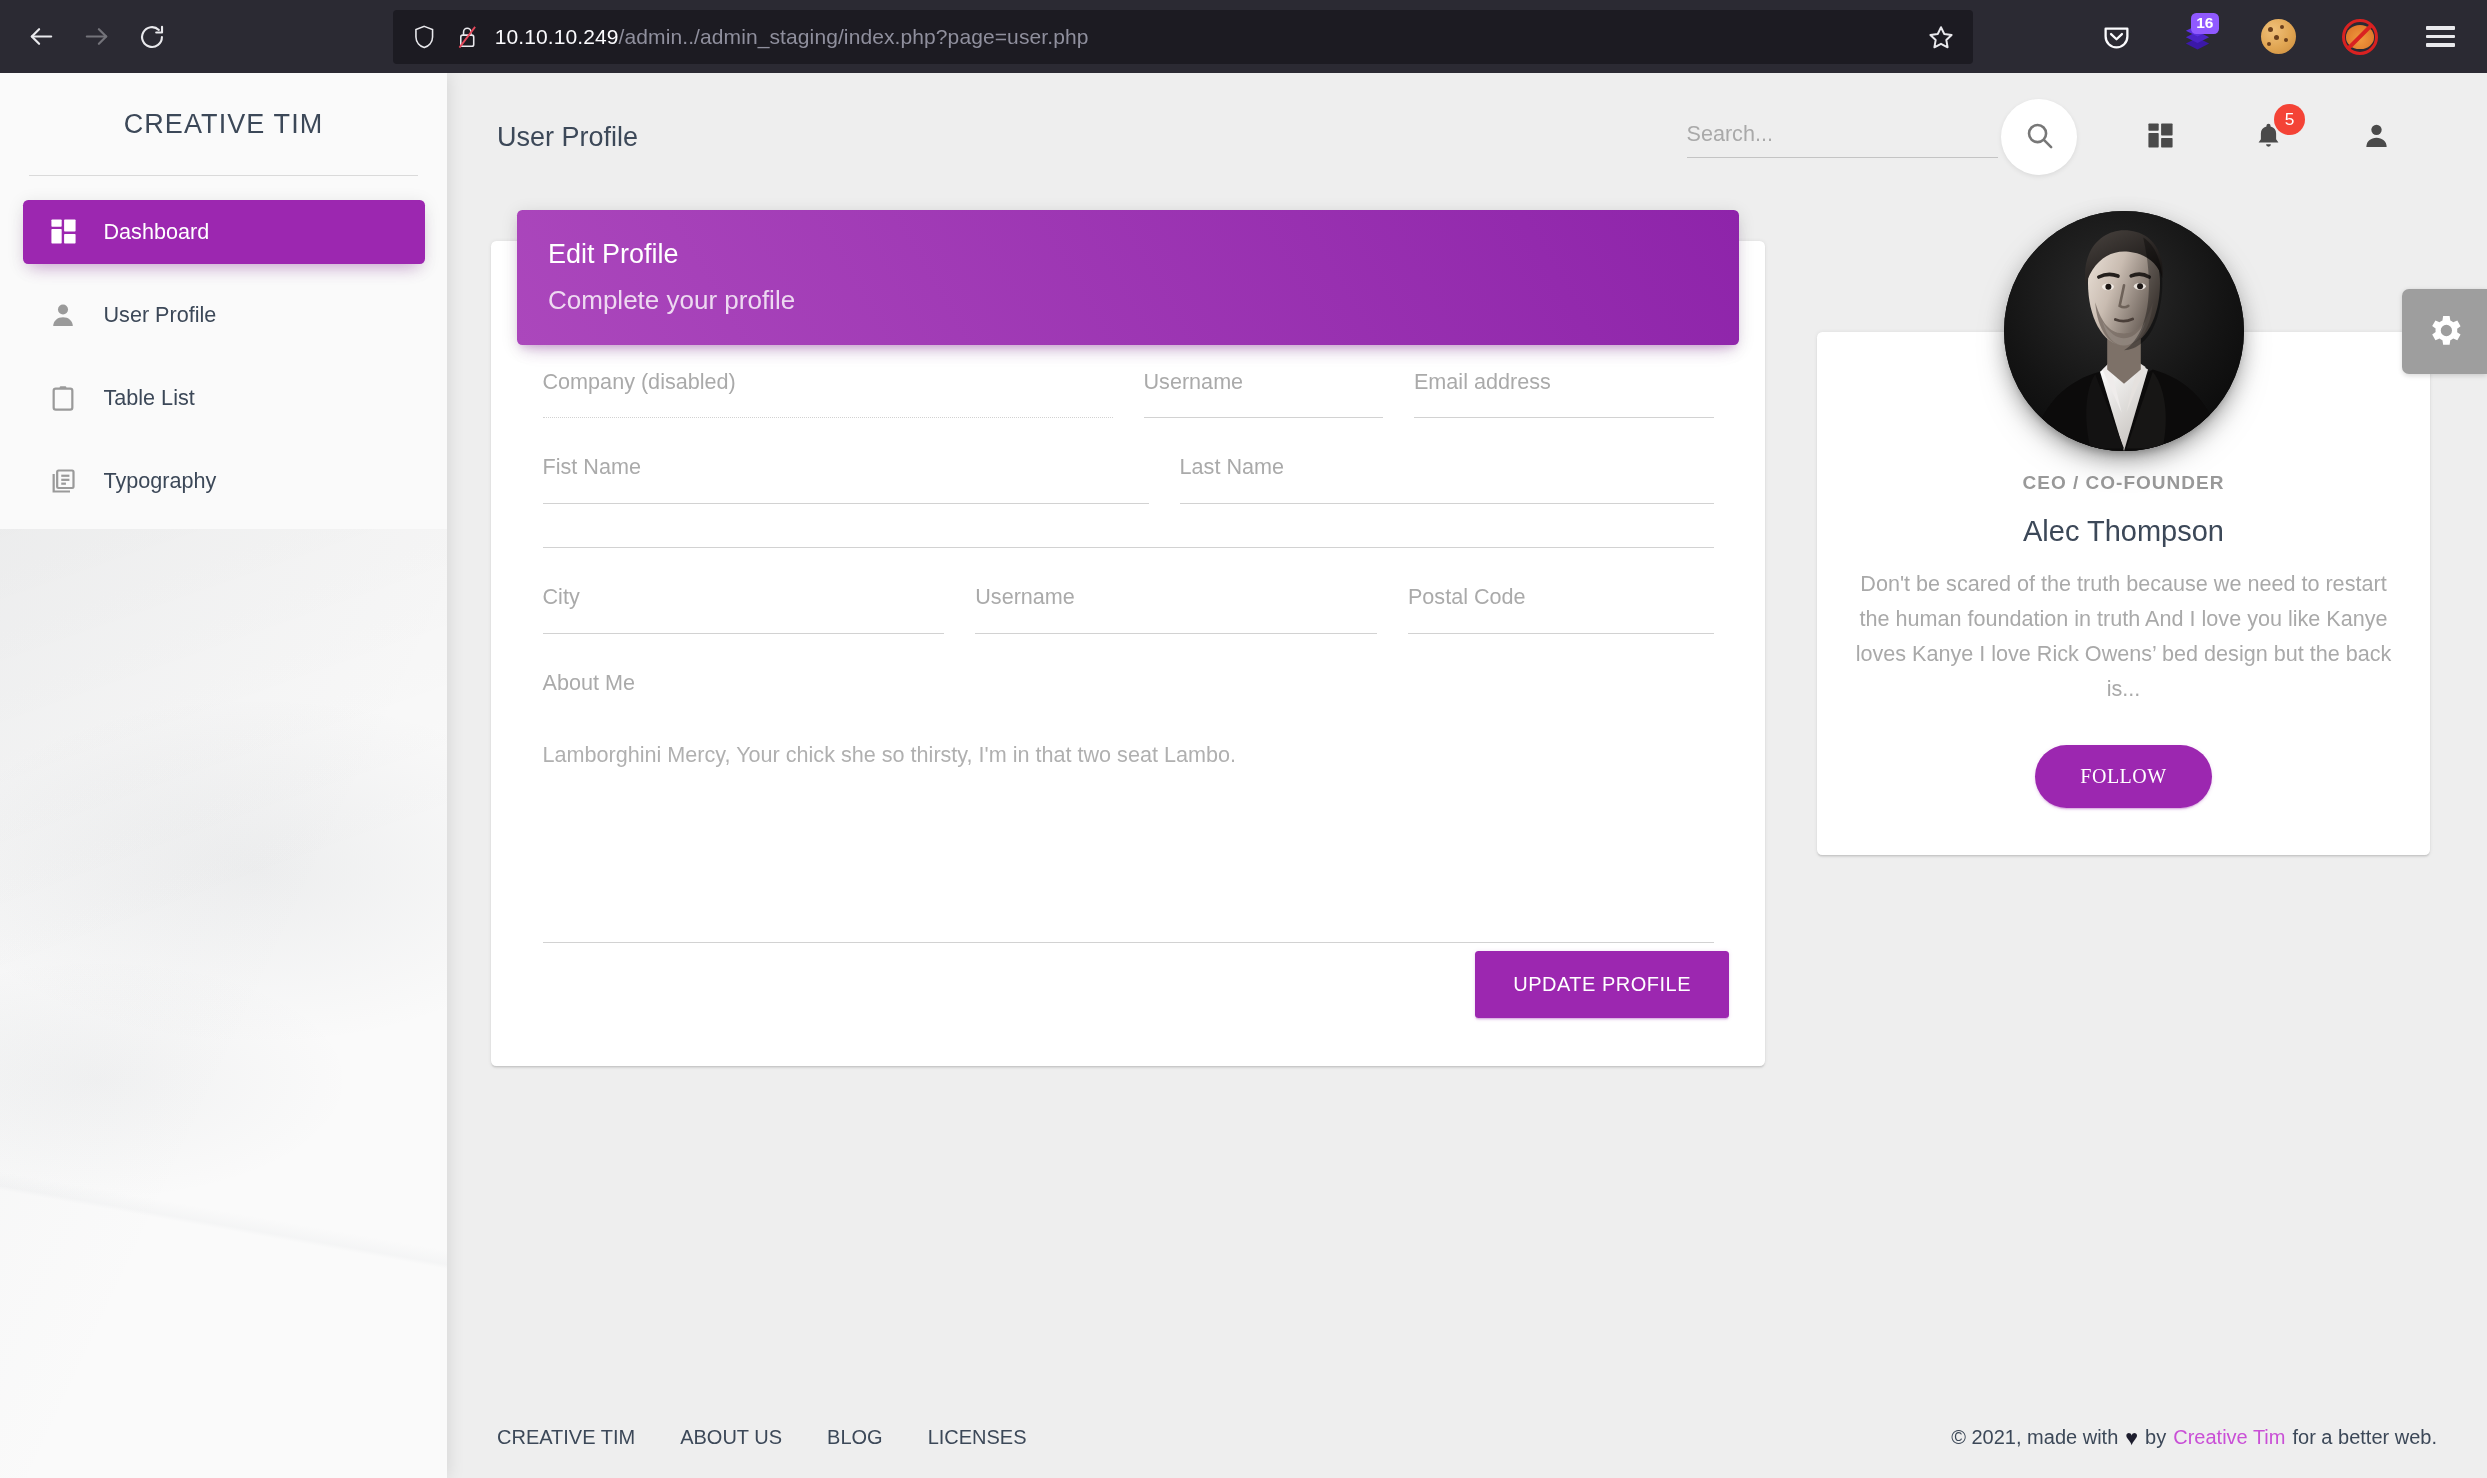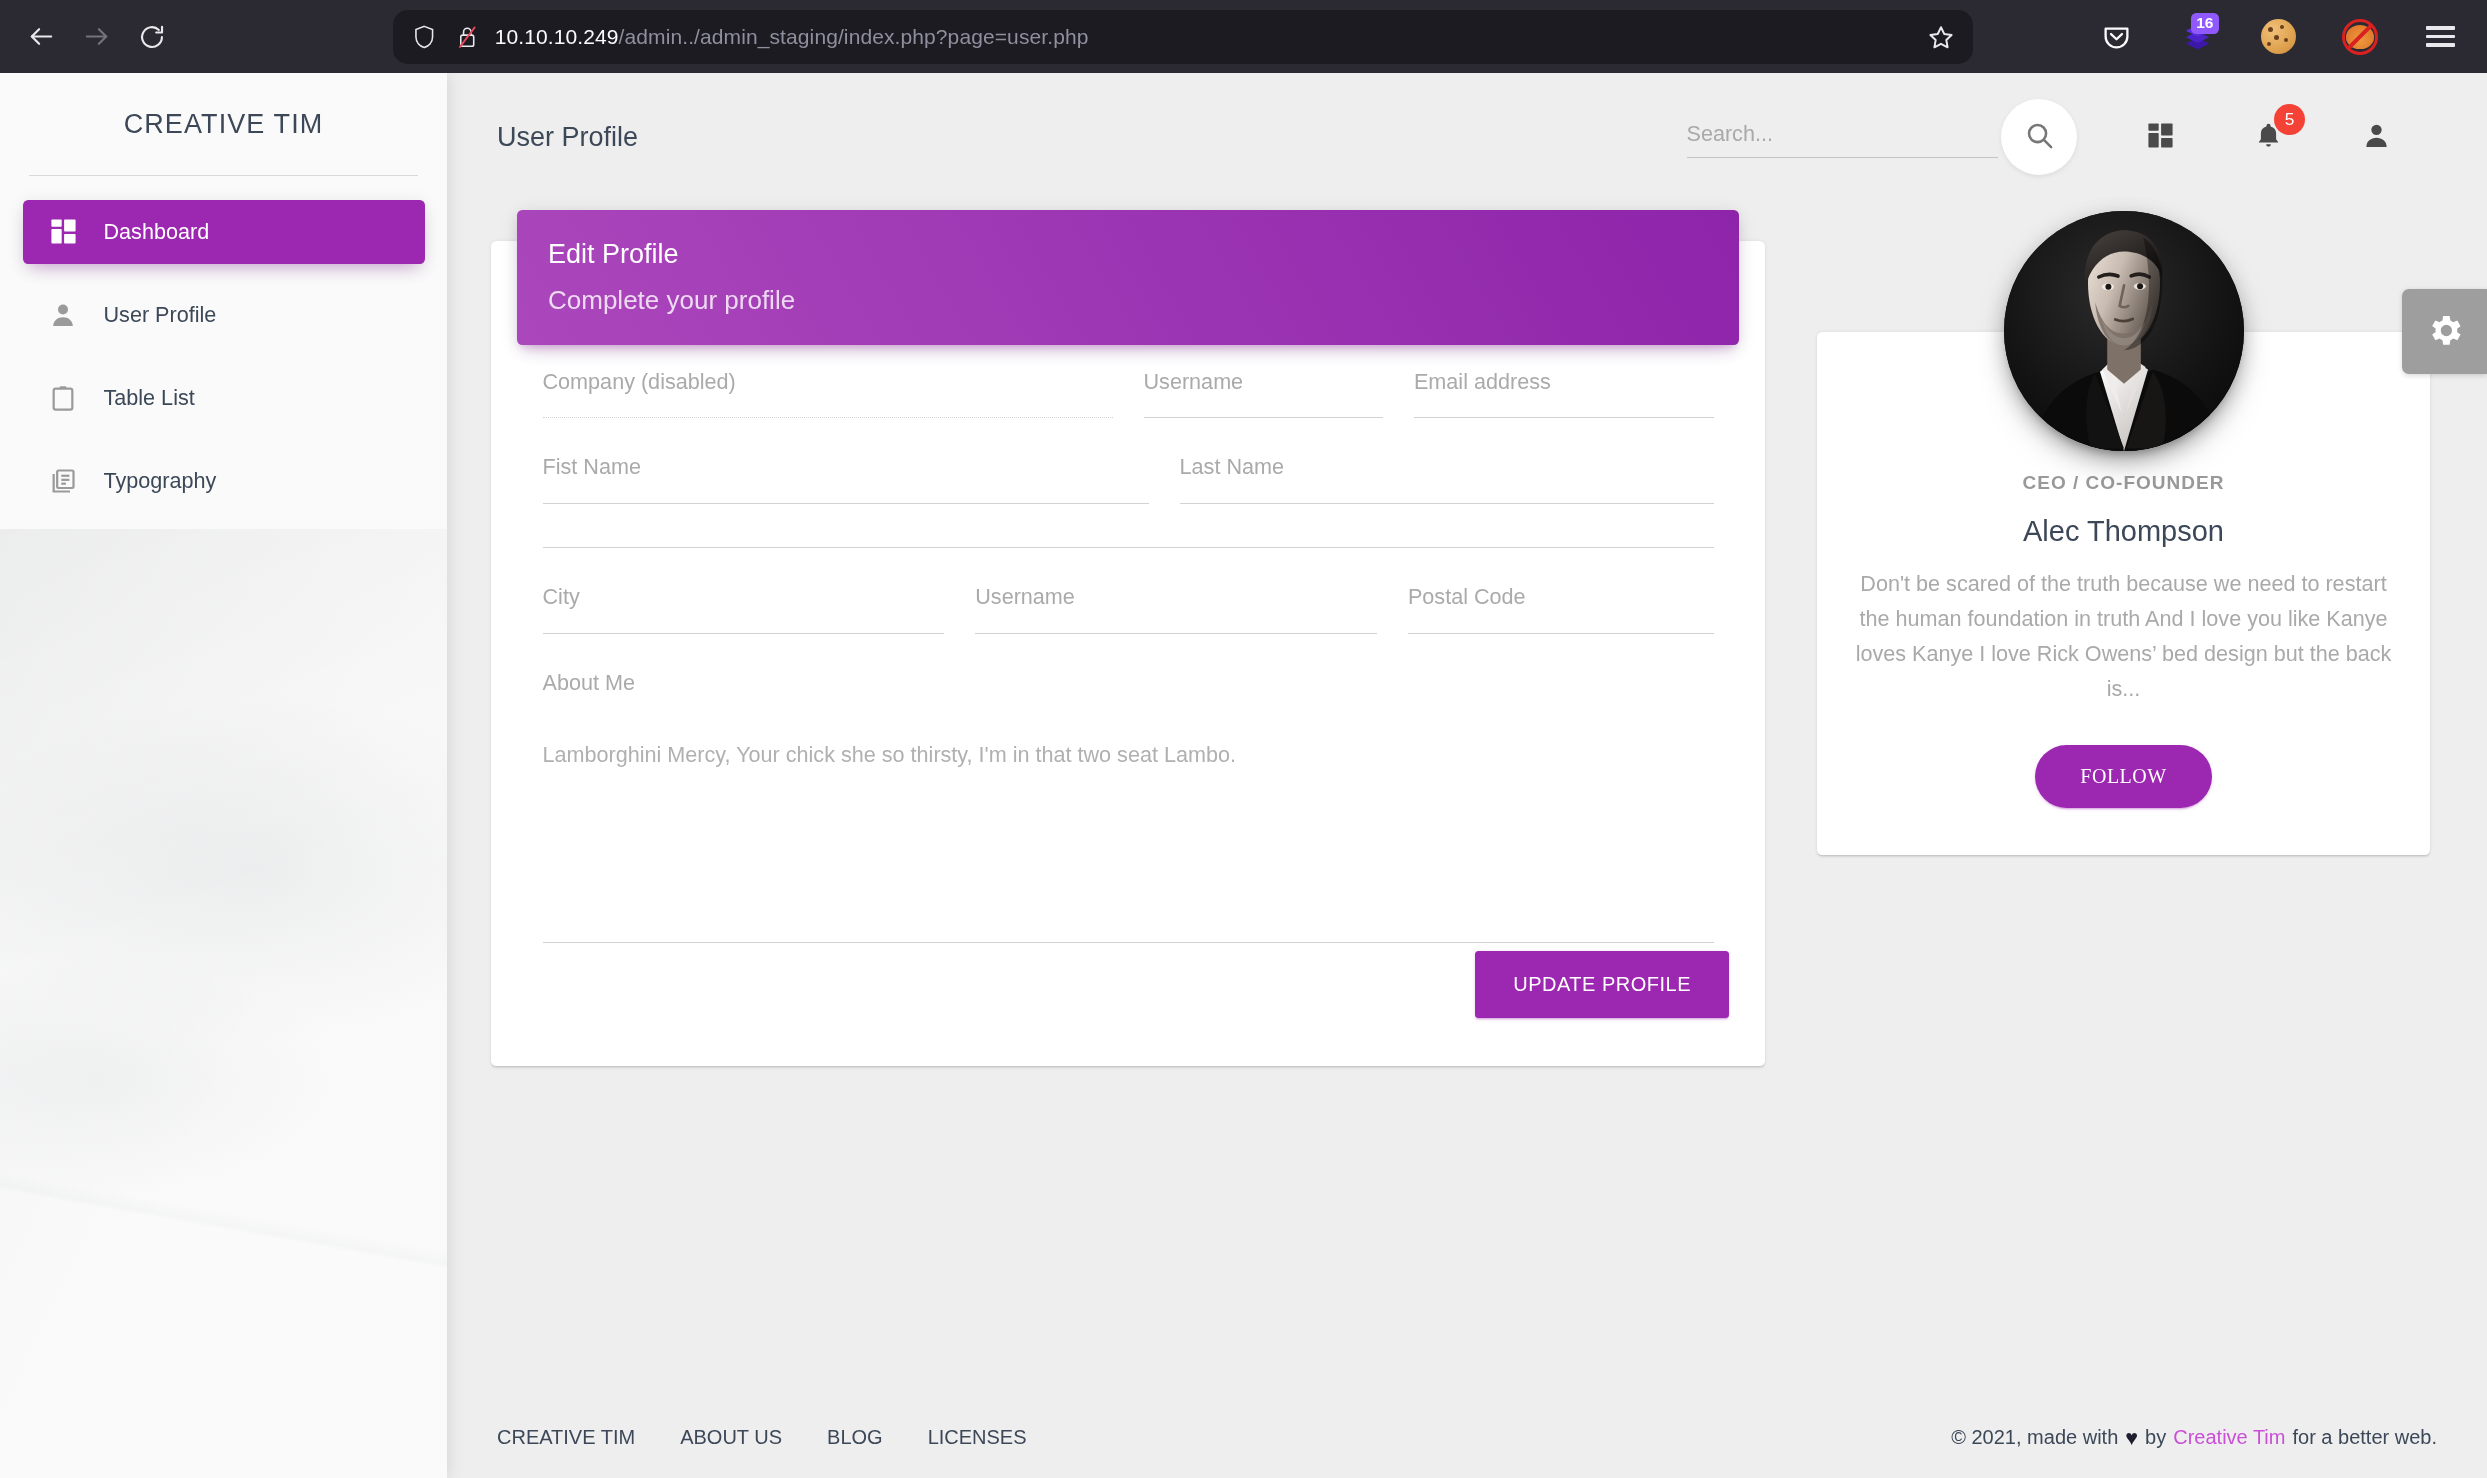--- a/index.html
+++ b/index.html
@@ -25,21 +25,21 @@
     display: flex; align-items: center; justify-content: center;
     border-radius: 7px;
   }
   .nav-btn svg { display: block; }
   .nav-btn.disabled { opacity: 0.38; }
 
   .urlbar {
     position: absolute; left: 393px; top: 9.5px;
     width: 1580px; height: 54px;
     background: #1c1b22;
-    border-radius: 15px;
+    border-radius: 4px;
     display: flex; align-items: center;
     padding: 0 12px;
   }
   .urlbar-icons { display: flex; align-items: center; gap: 5.2px; }
   .urlbar-icon {
     width: 38px; height: 38px;
     display: flex; align-items: center; justify-content: center;
   }
   .url-text {
     flex: 1;

